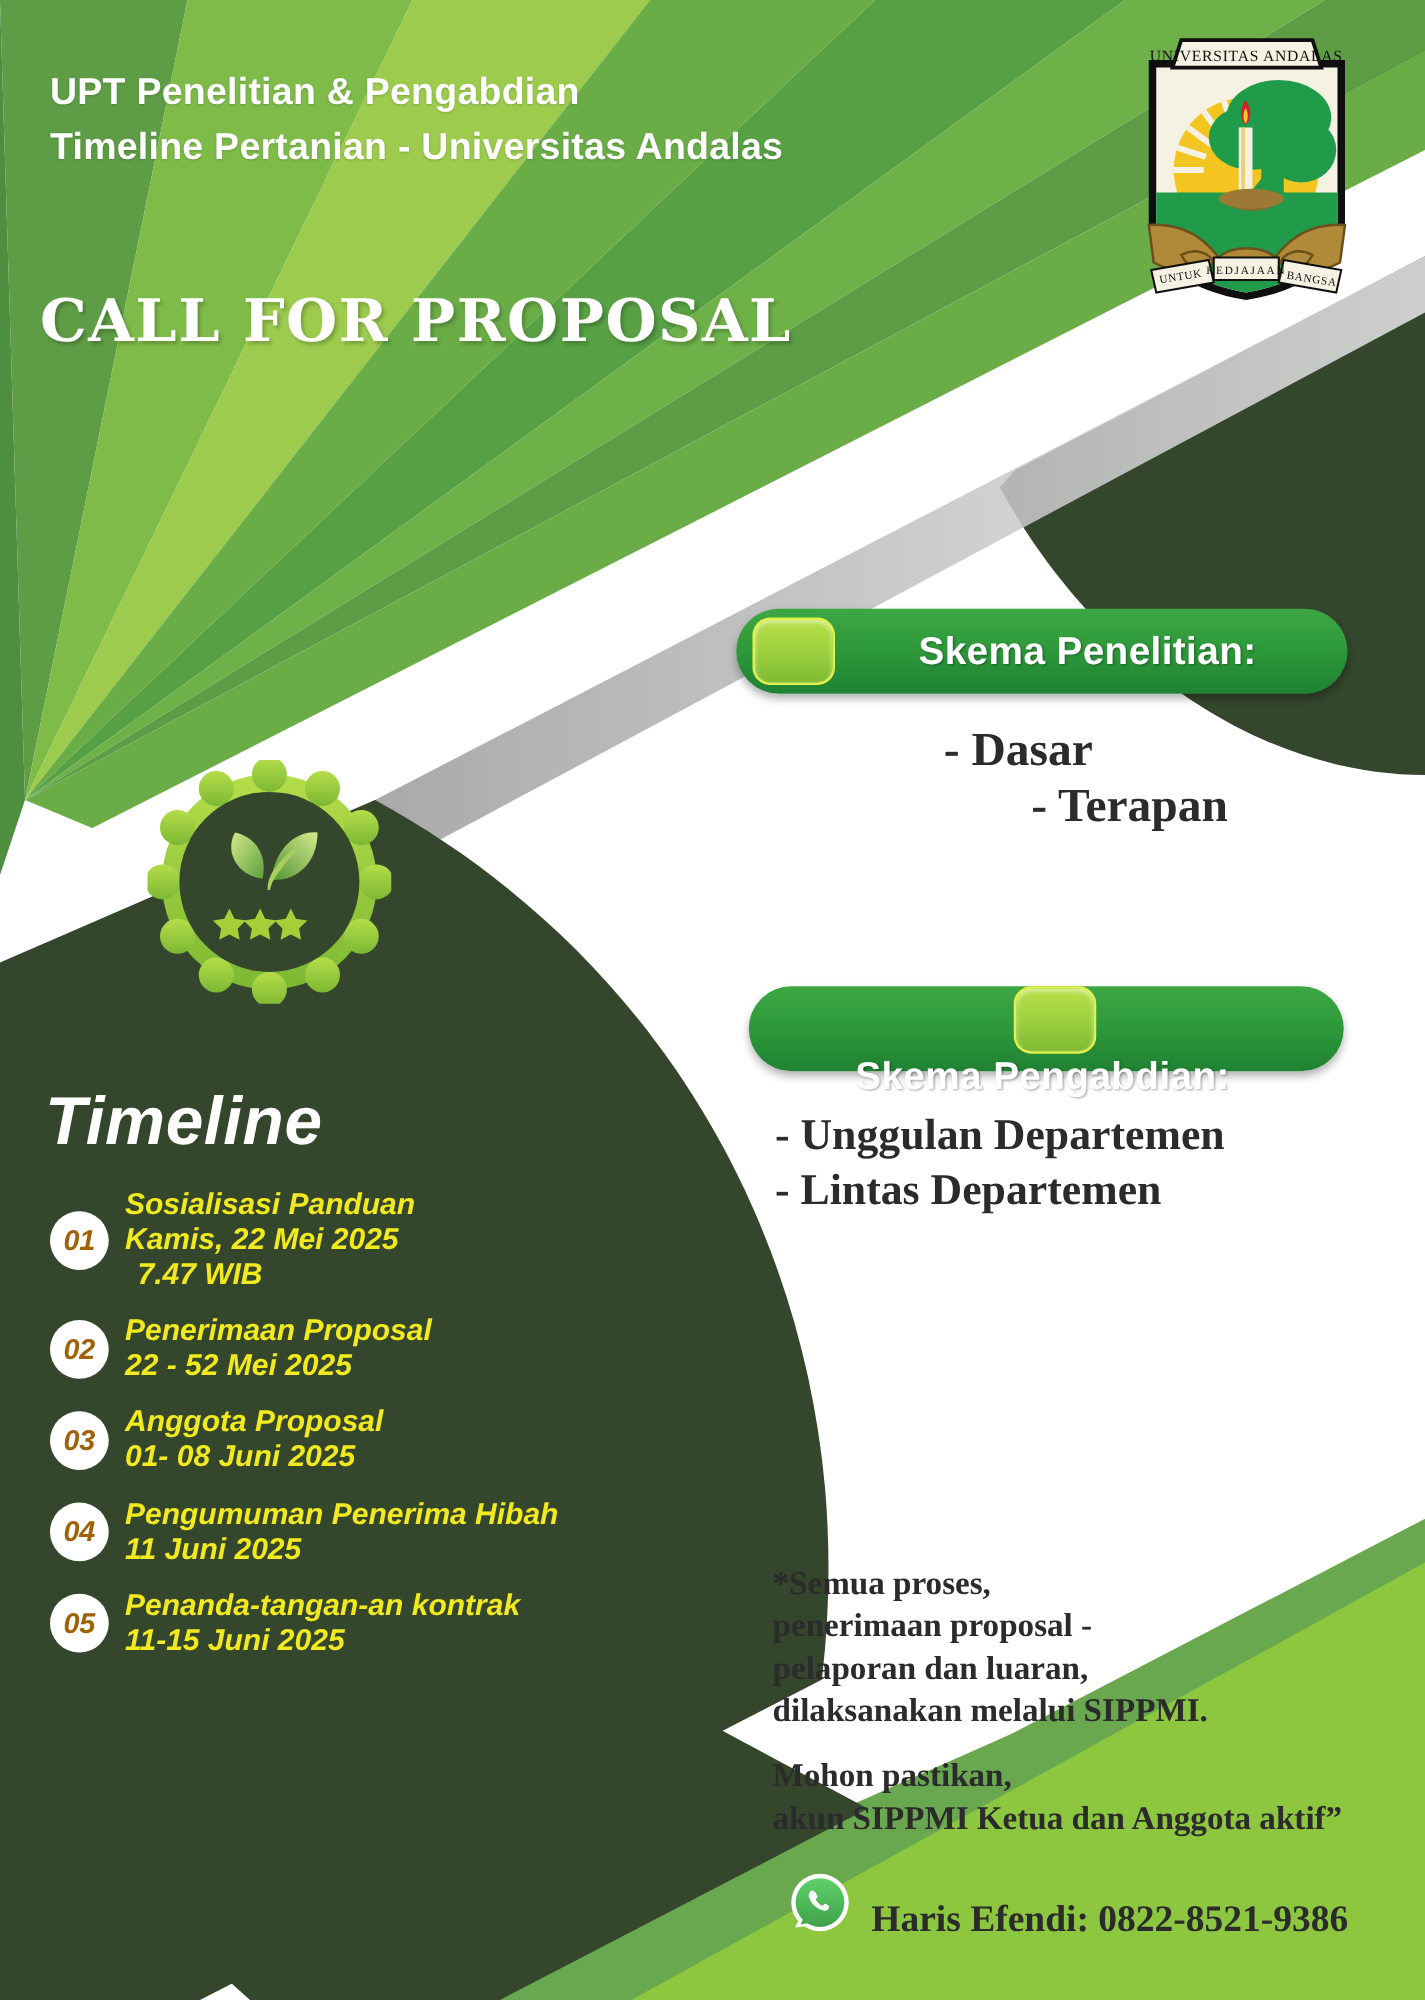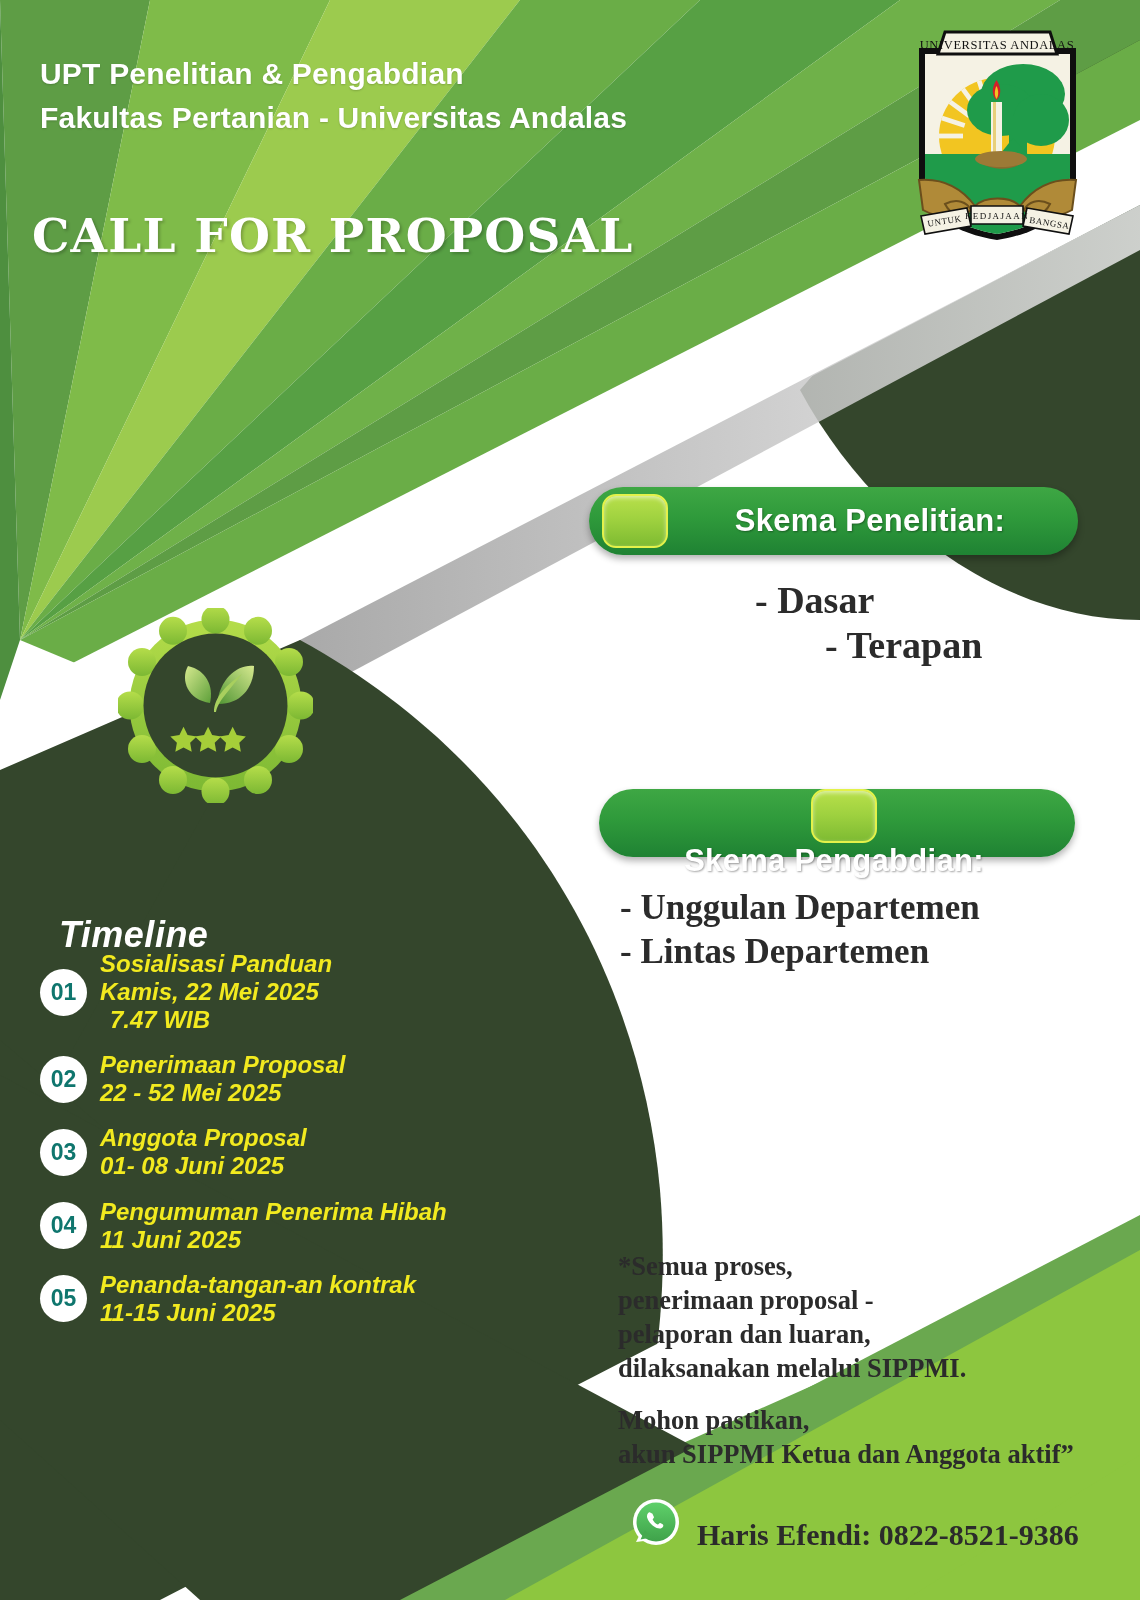--- a/index.html
+++ b/index.html
@@ -13,21 +13,21 @@
   .bg svg{position:absolute;left:0;top:0;}
 
   
   .hdr{position:absolute;left:40px;top:52px;z-index:12;}
   .hdr .l1,.hdr .l2{
     color:#ffffff;font-weight:bold;font-size:30px;line-height:1.45;
     letter-spacing:.2px;white-space:nowrap;
     text-shadow:0 1px 2px rgba(0,0,0,.18);
   }
   .cfp{
-    position:absolute;left:32px;top:208px;z-index:12;
+    position:absolute;left:32px;top:230px;z-index:12;
     color:#ffffff;font-weight:bold;font-size:47px;letter-spacing:1.2px;
     font-family:"DejaVu Serif",serif;
     text-shadow:2px 2px 3px rgba(0,0,0,.22);
     white-space:nowrap;
   }
 
   
   .logo{position:absolute;left:905px;top:28px;width:185px;height:215px;z-index:14;}
 
   
@@ -58,28 +58,28 @@
   #list-penelitian .i1{display:block;padding-left:115px;}
   #list-penelitian .i2{display:block;padding-left:185px;}
   #list-pengabdian{left:620px;top:886px;font-size:35px;line-height:1.25;}
   #list-pengabdian span{display:block;}
 
   
   .badge{position:absolute;left:118px;top:608px;width:195px;height:195px;z-index:9;}
 
   
   .tl-title{
-    position:absolute;left:59px;top:866px;z-index:12;color:#ffffff;
-    font-size:36px;font-weight:bold;font-style:italic;letter-spacing:.5px;margin-top:48px;
+    position:absolute;left:36px;top:866px;z-index:12;color:#ffffff;
+    font-size:54px;font-weight:bold;font-style:italic;letter-spacing:.5px;
   }
   .tl{position:absolute;left:40px;top:950px;width:520px;z-index:12;}
   .tl-row{display:flex;align-items:center;margin-bottom:17px;}
   .tl-num{
     flex:0 0 auto;width:47px;height:47px;border-radius:50%;
-    background:#ffffff;color:#0f766e;font-weight:bold;
+    background:#ffffff;color:#a16207;font-weight:bold;font-style:italic;
     font-size:23px;display:flex;align-items:center;justify-content:center;
     margin-right:13px;
   }
   .tl-txt{color:#f2ea1f;font-weight:bold;font-style:italic;font-size:24px;
           line-height:1.17;white-space:nowrap;}
   .tl-txt span{display:block;}
   #tl-row-1 .tl-txt span:nth-child(3){padding-left:10px;}
 
   
   .note{
@@ -190,21 +190,21 @@
         <path d="M 1140 1250 L 1140 1600 L 505 1600 Z" fill="#8dc63f"></path>
 
         <path d="M 640 1600 L 905 1600 L 1140 1455 L 1140 1600 Z" fill="#8dc63f"></path>
         <path d="M 420 1600 L 560 1600 L 1140 1250 L 1140 1290 Z" fill="#6aa84f" opacity="0"></path>
       </g>
     </svg>
   </div>
 
   <div class="hdr">
     <div class="l1">UPT Penelitian &amp; Pengabdian</div>
-    <div class="l2">Fakultas Pertanian - Universitas Andalas</div>
+    <div class="l2">Timeline Pertanian - Universitas Andalas</div>
   </div>
   <div class="cfp">CALL FOR PROPOSAL</div>
 
   <div class="logo">
     <svg width="185" height="215" viewBox="0 0 185 215">
 
       <path d="M14 20 L171 20 L171 150 C171 186 131 206 92 212 C53 206 14 186 14 150 Z" fill="#0f0f0f"></path>
       <path d="M20 26 L165 26 L165 149 C165 182 128 200 92 206 C56 200 20 182 20 149 Z" fill="#f5f2e4"></path>
 
       <path d="M40 4 L145 4 L152 26 L33 26 Z" fill="#f5f2e4" stroke="#0f0f0f" stroke-width="3"></path>

